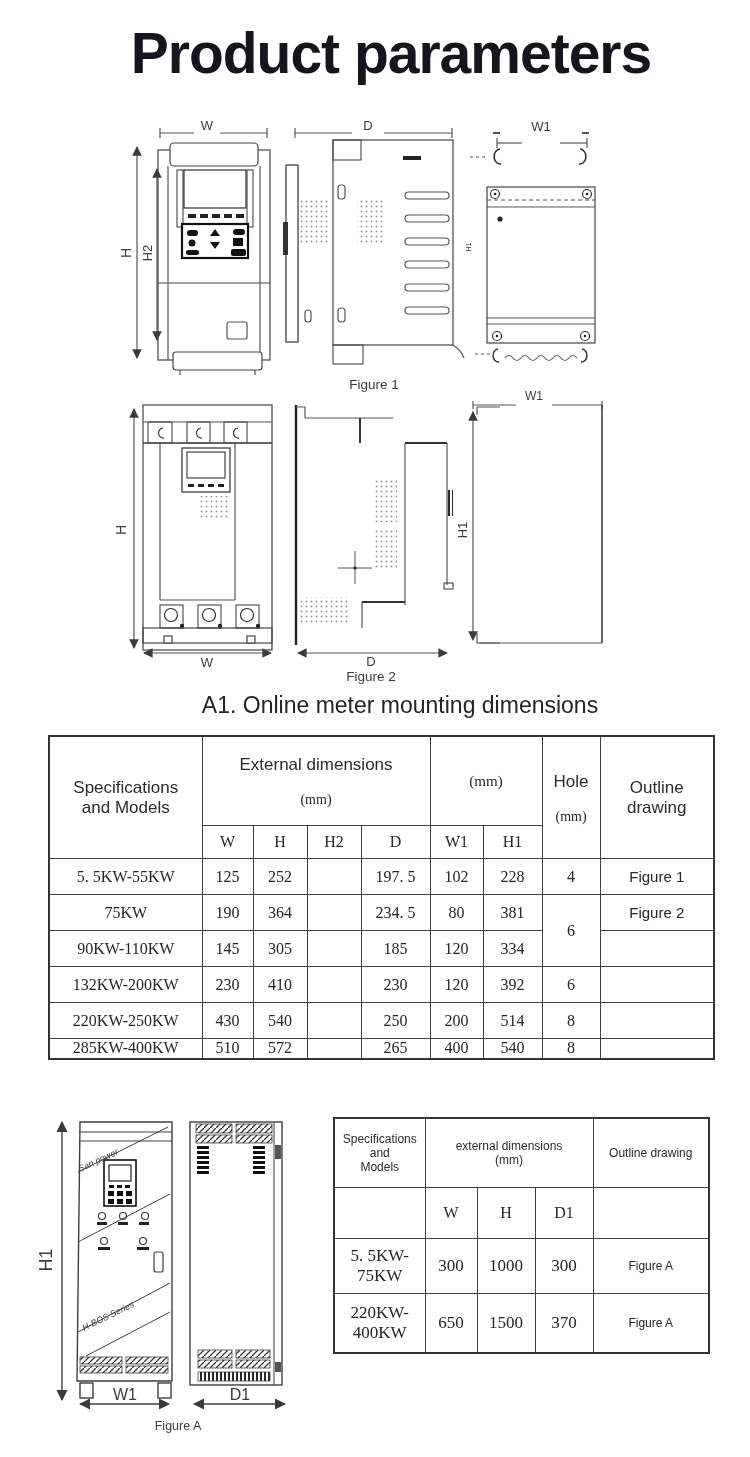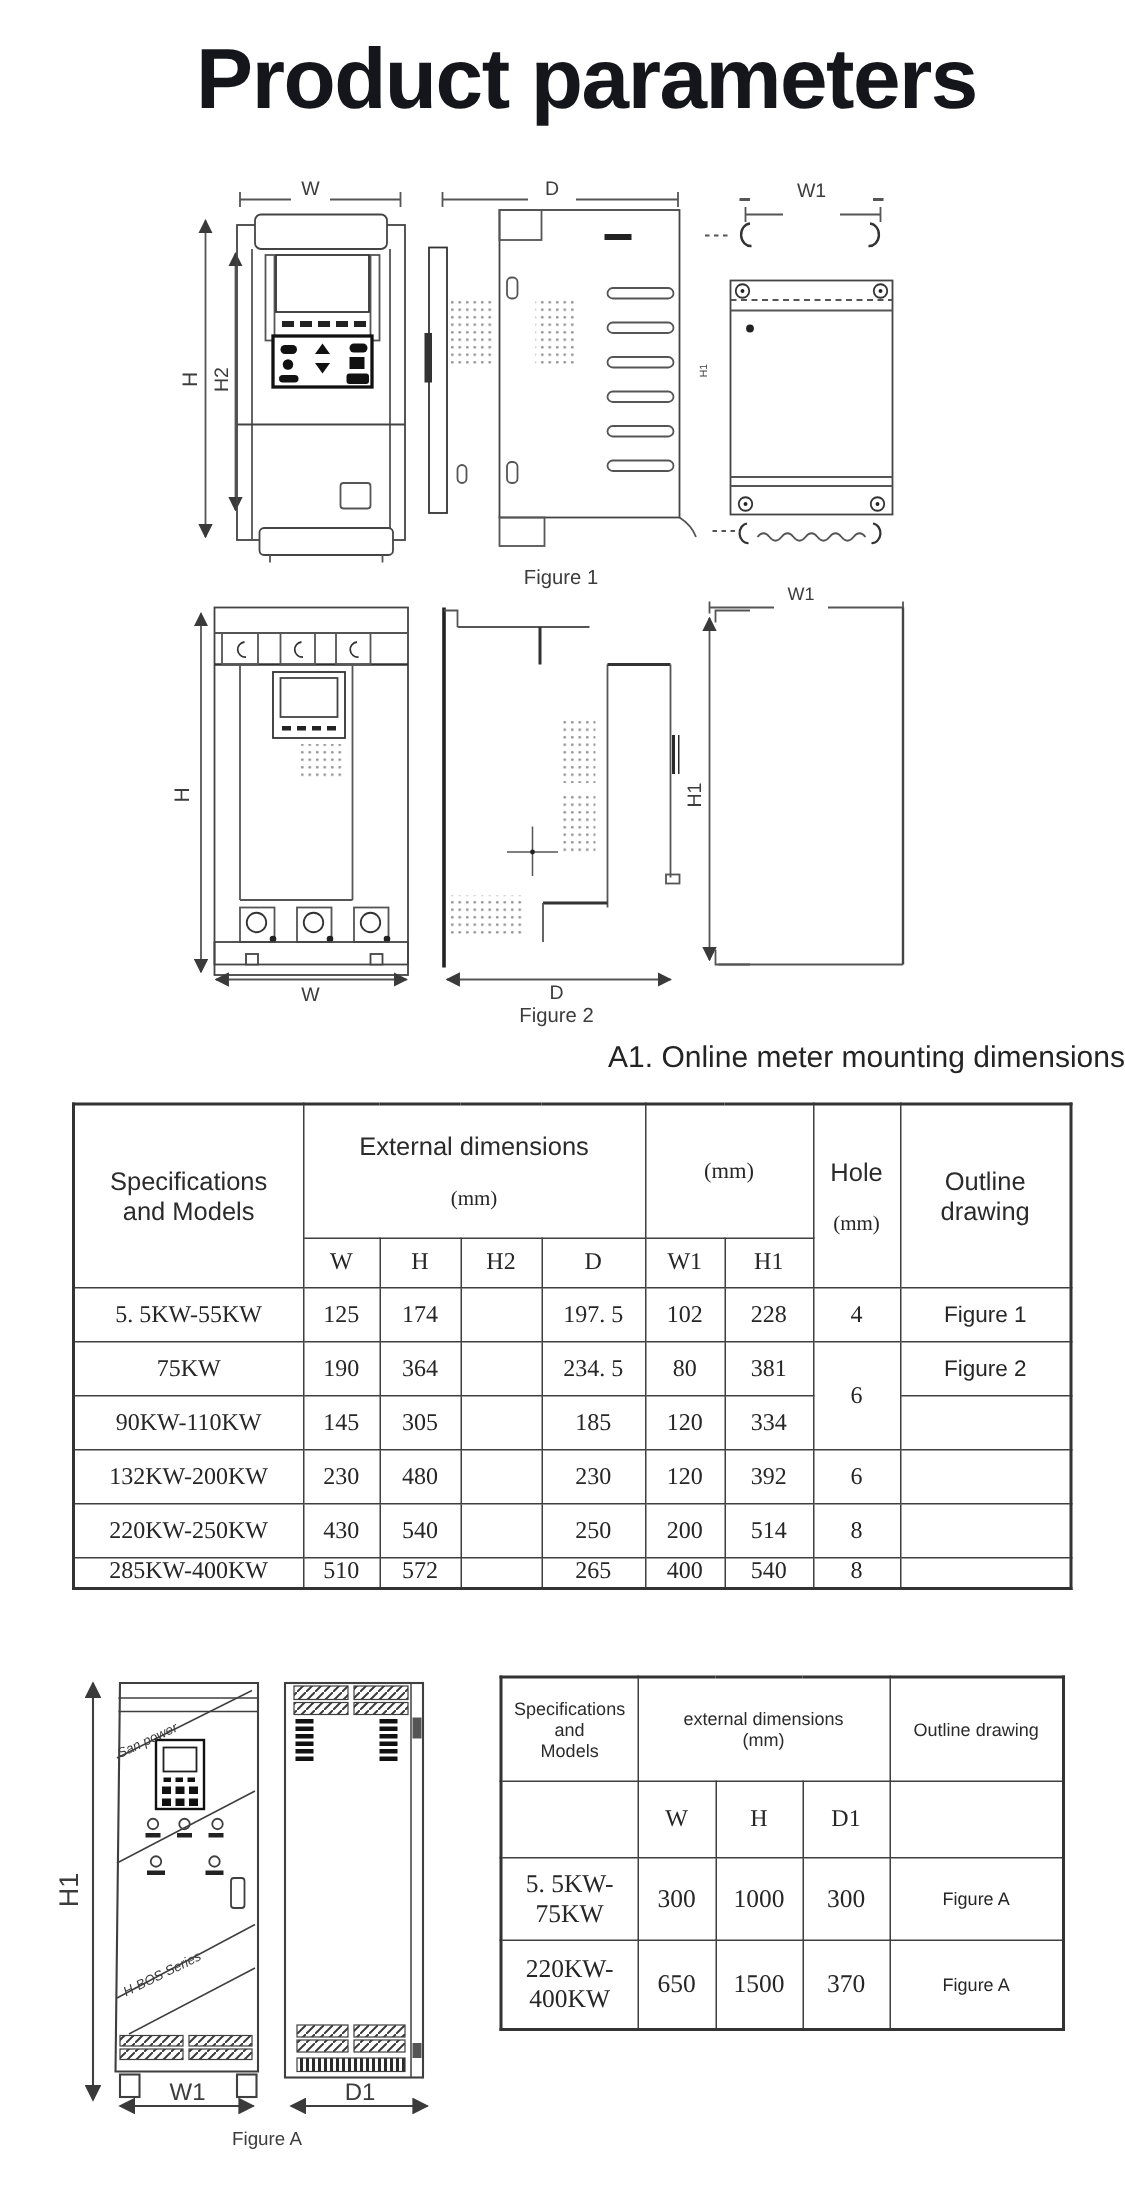--- a/index.html
+++ b/index.html
@@ -2,22 +2,22 @@
 <html><head>
 <meta charset="utf-8">
 <style>
   html,body{margin:0;padding:0;background:#fff;}
   #page{position:relative;width:750px;height:1457px;background:#fff;overflow:hidden;
         font-family:"Liberation Sans",sans-serif;color:#1f1f1f;}
   .abs{position:absolute;}
   #main-title{top:20px;left:0;width:750px;text-align:center;
       font-size:57px;font-weight:800;letter-spacing:-1px;color:#14161c;
       font-family:"Liberation Sans",sans-serif;padding-left:16px;}
-  .section-heading{font-size:20px;line-height:31px;font-weight:500;color:#242424;
-      text-align:right;font-family:"Liberation Sans",sans-serif;}
+  .section-heading{font-size:23px;line-height:31px;font-weight:500;color:#242424;
+      text-align:center;font-family:"Liberation Sans",sans-serif;}
   #heading1{top:690px;left:50px;width:700px;}
   #heading2{top:1054px;left:350px;width:400px;}
   svg text{font-family:"Liberation Sans",sans-serif;fill:#3c3c3c;}
   
   table{border-collapse:collapse;table-layout:fixed;background:#fff;color:#262626;}
   td{border:1.5px solid #3f3f3f;text-align:center;vertical-align:middle;
      padding:0;overflow:hidden;white-space:pre-line;}
   #table1{left:48px;top:735px;width:666px;border:2px solid #333;
       font-family:"Liberation Serif",serif;font-size:16px;}
   #table2{left:333px;top:1117px;width:375px;border:2px solid #333;
@@ -278,21 +278,21 @@
       <td>W</td>
       <td>H</td>
       <td>H2</td>
       <td>D</td>
       <td>W1</td>
       <td>H1</td>
     </tr>
     <tr style="height:36px">
       <td>5. 5KW-55KW</td>
       <td>125</td>
-      <td>174</td>
+      <td>252</td>
       <td></td>
       <td>197. 5</td>
       <td>102</td>
       <td>228</td>
       <td>4</td>
       <td class="outline-cell">Figure 1</td>
     </tr>
     <tr style="height:36px">
       <td>75KW</td>
       <td>190</td>
@@ -310,21 +310,21 @@
       <td>305</td>
       <td></td>
       <td>185</td>
       <td>120</td>
       <td>334</td>
       <td class="outline-cell"></td>
     </tr>
     <tr style="height:36px">
       <td>132KW-200KW</td>
       <td>230</td>
-      <td>480</td>
+      <td>410</td>
       <td></td>
       <td>230</td>
       <td>120</td>
       <td>392</td>
       <td>6</td>
       <td class="outline-cell"></td>
     </tr>
     <tr style="height:36px">
       <td>220KW-250KW</td>
       <td>430</td>

